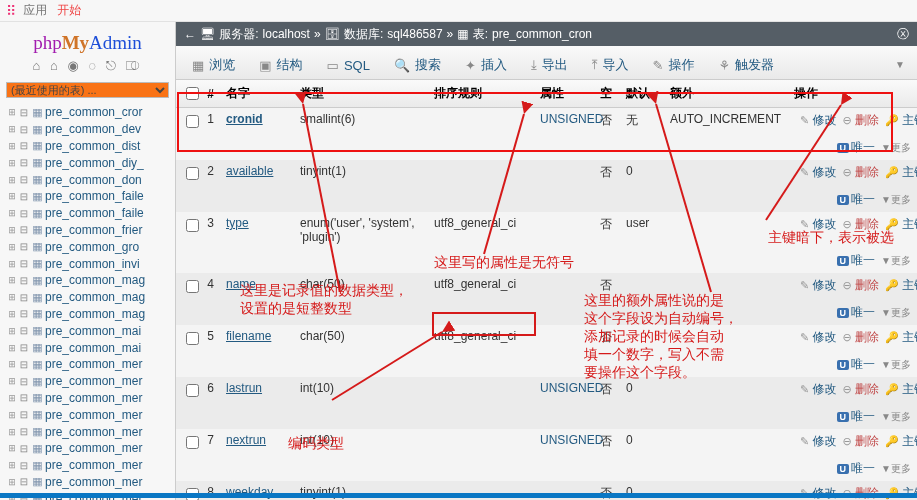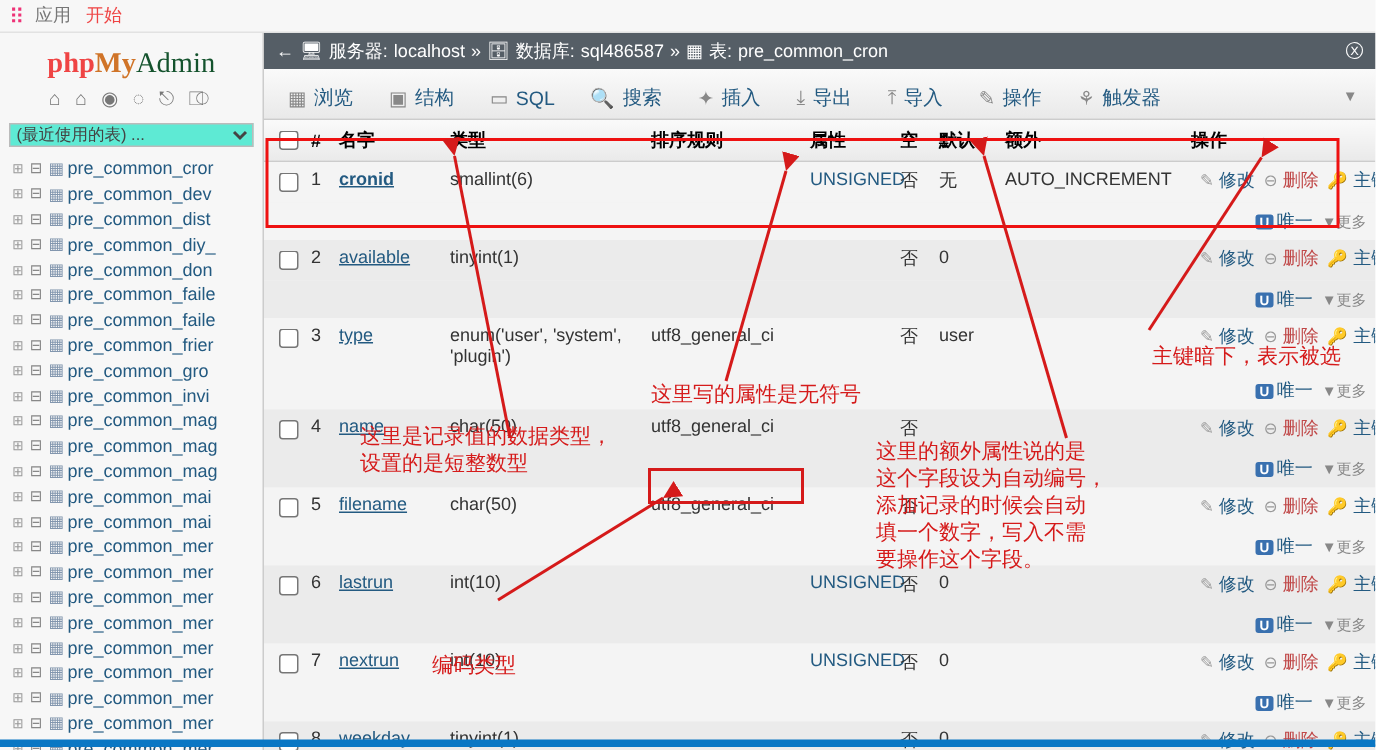--- a/index.html
+++ b/index.html
@@ -2,24 +2,24 @@
 <html><head>
 <meta charset="utf-8">
 <style>
 html, body { margin: 0; padding: 0; font-family: Arial, "Microsoft YaHei", sans-serif; font-size: 12px; background: #fff; color: #333; width: 917px; height: 500px; overflow: hidden; position: relative; }
 .chrome-bar { background: #f7f7f7; border-bottom: 1px solid #e2e2e2; font-size: 12px; color: #777; padding: 2px 6px; display: flex; align-items: center; gap: 10px; }
 .chrome-grid { color: #e37; letter-spacing: -3px; font-size: 14px; }
 .chrome-link { color: #ef4444; cursor: pointer; }
 .container { display: flex; height: calc(100% - 20px); }
 .sidebar { width: 175px; background: #f7f7f7; border-right: 1px solid #ccc; display: flex; flex-direction: column; }
 .logo { text-align: center; font-family: Georgia, serif; font-size: 19px; padding: 10px 0 4px; }
-.logo .p1 { color: #ef4444; font-weight: bold; } .logo .p2 { color: #d07428; font-weight: bold; } .logo .p3 { color: #14532d; }
+.logo .p1 { color: #a21caf; } .logo .p2 { color: #d07428; font-weight: bold; } .logo .p3 { color: #1d4ed8; }
 .side-icons { text-align: center; color: #777; font-size: 13px; padding-bottom: 6px; letter-spacing: 3px; }
 .side-select { margin: 2px 6px 6px; }
-.side-select select { width: 100%; font-size: 11px; color: #444; border: 1px solid #bbb; background: #5eead4; }
+.side-select select { width: 100%; font-size: 11px; color: #444; border: 1px solid #bbb; background: #f97316; }
 .tree { overflow: hidden; padding-left: 6px; }
 .tree-row { display: flex; align-items: center; height: 16.8px; white-space: nowrap; color: #235a81; font-size: 12px; overflow: hidden; text-overflow: ellipsis; }
 .tree-row .tgl { color: #999; width: 12px; text-align: center; font-size: 9px; }
 .tree-row .bullet { color: #888; width: 12px; text-align: center; font-size: 10px; }
 .tree-row .ico { width: 15px; text-align: center; font-size: 11px; color: #8296ae; }
 .main { flex: 1; display: flex; flex-direction: column; background: #f3f3f3; position: relative; }
 .breadcrumb { background: #555e66; color: #fff; padding: 3px 8px; font-size: 12px; display: flex; align-items: center; gap: 4px; height: 18px; }
 .breadcrumb .hide { margin-left: auto; color: #fff; cursor: pointer; font-size: 12px; }
 .tabs { background: linear-gradient(#fafafa, #e9e9e9); border-bottom: 1px solid #ccc; padding: 4px 6px 0; display: flex; gap: 4px; }
 .tab { display: flex; align-items: center; gap: 5px; padding: 5px 9px; border: 1px solid transparent; border-bottom: none; font-size: 13px; color: #235a81; cursor: pointer; }

